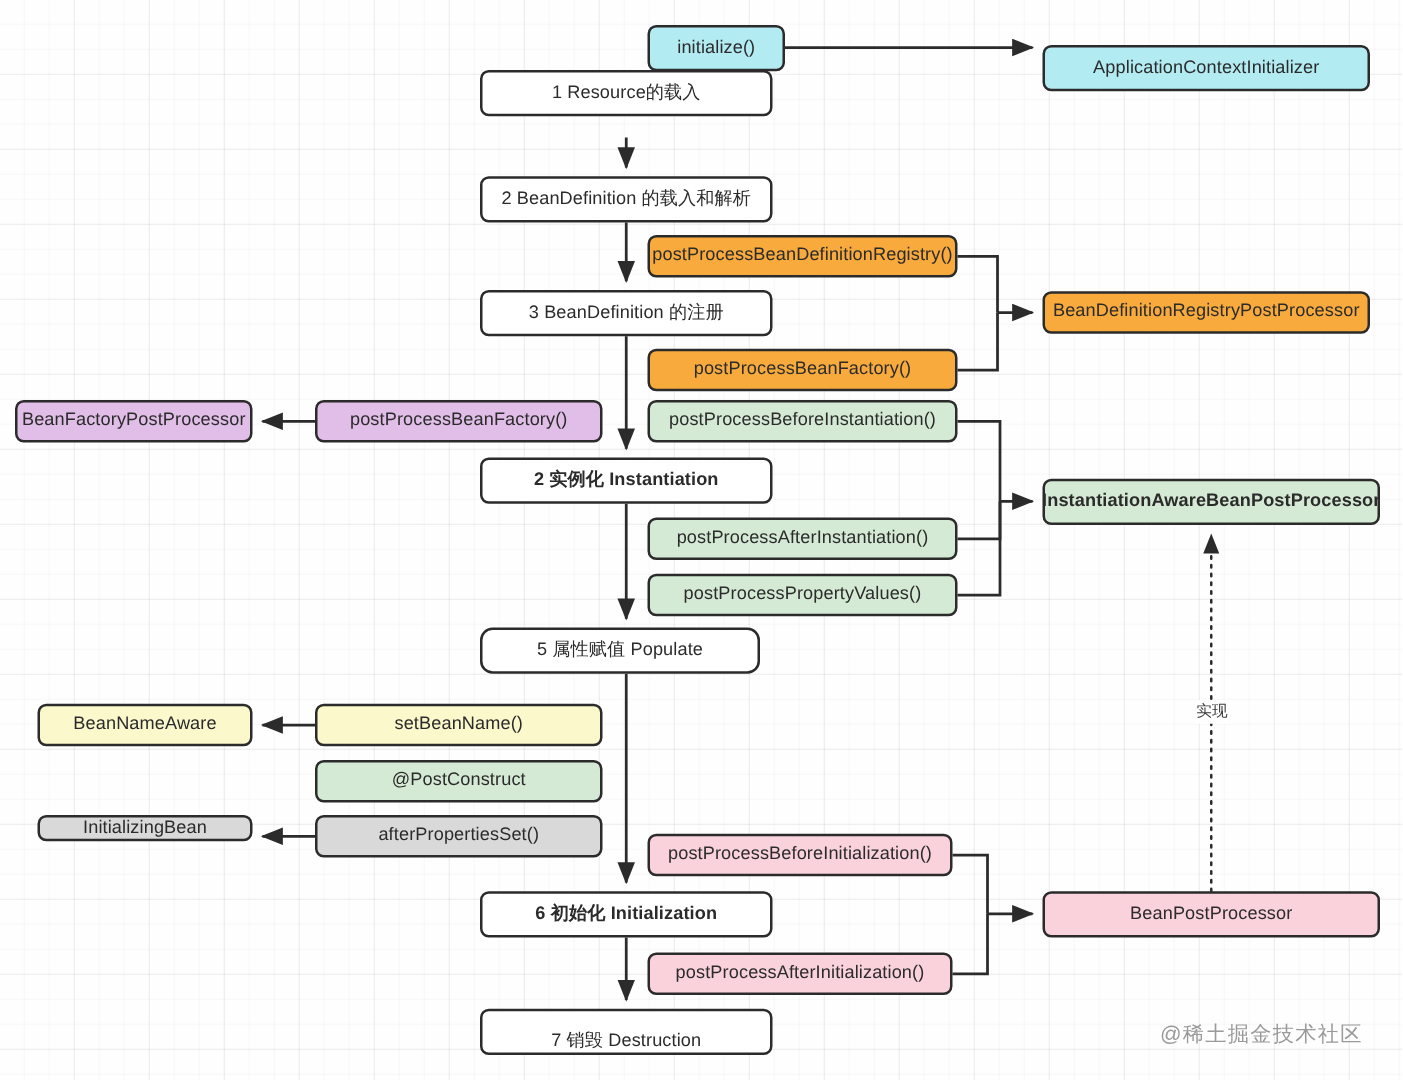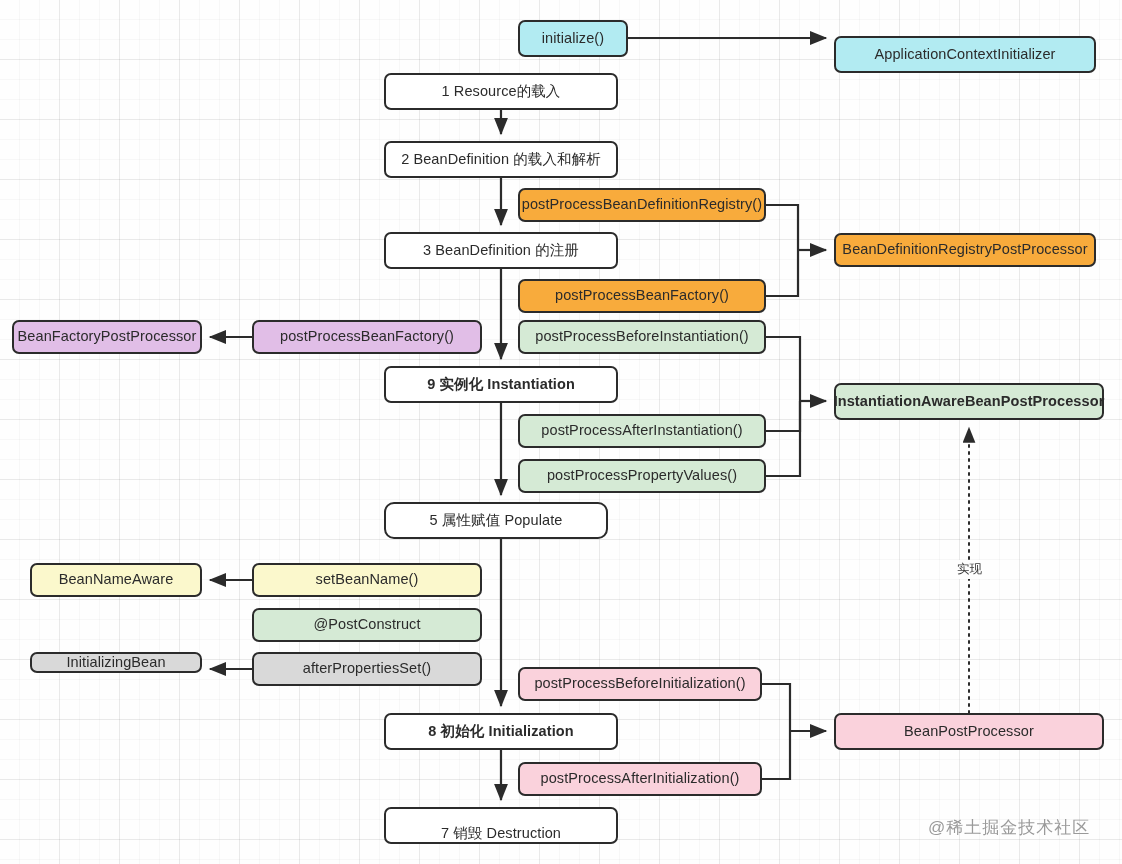--- a/index.html
+++ b/index.html
@@ -100,21 +100,21 @@
       </g>
   </svg>
 
   <div id="node-layer">
       <div class="node" style="left: 518px; top: 20px; width: 110px; height: 37px; background: rgb(178, 235, 242);">
         <span>initialize()</span>
       </div>
       <div class="node" style="left: 834px; top: 36px; width: 262px; height: 37px; background: rgb(178, 235, 242);">
         <span>ApplicationContextInitializer</span>
       </div>
-      <div class="node" style="left: 384px; top: 73px; width: 234px; height: 37px; background: rgb(255, 255, 255);">
+      <div class="node" style="left: 384px; top: 56px; width: 234px; height: 37px; background: rgb(255, 255, 255);">
         <span>1 Resource的载入</span>
       </div>
       <div class="node" style="left: 384px; top: 141px; width: 234px; height: 37px; background: rgb(255, 255, 255);">
         <span>2 BeanDefinition 的载入和解析</span>
       </div>
       <div class="node" style="left: 518px; top: 188px; width: 248px; height: 34px; background: rgb(248, 171, 60);">
         <span>postProcessBeanDefinitionRegistry()</span>
       </div>
       <div class="node" style="left: 384px; top: 232px; width: 234px; height: 37px; background: rgb(255, 255, 255);">
         <span>3 BeanDefinition 的注册</span>
@@ -128,21 +128,21 @@
       <div class="node" style="left: 12px; top: 320px; width: 190px; height: 34px; background: rgb(225, 190, 231);">
         <span>BeanFactoryPostProcessor</span>
       </div>
       <div class="node" style="left: 252px; top: 320px; width: 230px; height: 34px; background: rgb(225, 190, 231);">
         <span>postProcessBeanFactory()</span>
       </div>
       <div class="node" style="left: 518px; top: 320px; width: 248px; height: 34px; background: rgb(213, 234, 213);">
         <span>postProcessBeforeInstantiation()</span>
       </div>
       <div class="node bold" style="left: 384px; top: 366px; width: 234px; height: 37px; background: rgb(255, 255, 255);">
-        <span>9 实例化 Instantiation</span>
+        <span>2 实例化 Instantiation</span>
       </div>
       <div class="node bold" style="left: 834px; top: 383px; width: 270px; height: 37px; background: rgb(213, 234, 213);">
         <span>InstantiationAwareBeanPostProcessor</span>
       </div>
       <div class="node" style="left: 518px; top: 414px; width: 248px; height: 34px; background: rgb(213, 234, 213); align-items: center;">
         <span>postProcessAfterInstantiation()</span>
       </div>
       <div class="node" style="left: 518px; top: 459px; width: 248px; height: 34px; background: rgb(213, 234, 213);">
         <span>postProcessPropertyValues()</span>
       </div>
@@ -161,21 +161,21 @@
       <div class="node" style="left: 30px; top: 652px; width: 172px; height: 21px; background: rgb(217, 217, 217);">
         <span>InitializingBean</span>
       </div>
       <div class="node" style="left: 252px; top: 652px; width: 230px; height: 34px; background: rgb(217, 217, 217);">
         <span>afterPropertiesSet()</span>
       </div>
       <div class="node" style="left: 518px; top: 667px; width: 244px; height: 34px; background: rgb(250, 210, 220);">
         <span>postProcessBeforeInitialization()</span>
       </div>
       <div class="node bold" style="left: 384px; top: 713px; width: 234px; height: 37px; background: rgb(255, 255, 255);">
-        <span>8 初始化 Initialization</span>
+        <span>6 初始化 Initialization</span>
       </div>
       <div class="node" style="left: 834px; top: 713px; width: 270px; height: 37px; background: rgb(250, 210, 220);">
         <span>BeanPostProcessor</span>
       </div>
       <div class="node" style="left: 518px; top: 762px; width: 244px; height: 34px; background: rgb(250, 210, 220);">
         <span>postProcessAfterInitialization()</span>
       </div>
       <div class="node" style="left: 384px; top: 807px; width: 234px; height: 37px; background: rgb(255, 255, 255); align-items: flex-end;">
         <span>7 销毁 Destruction</span>
       </div>

